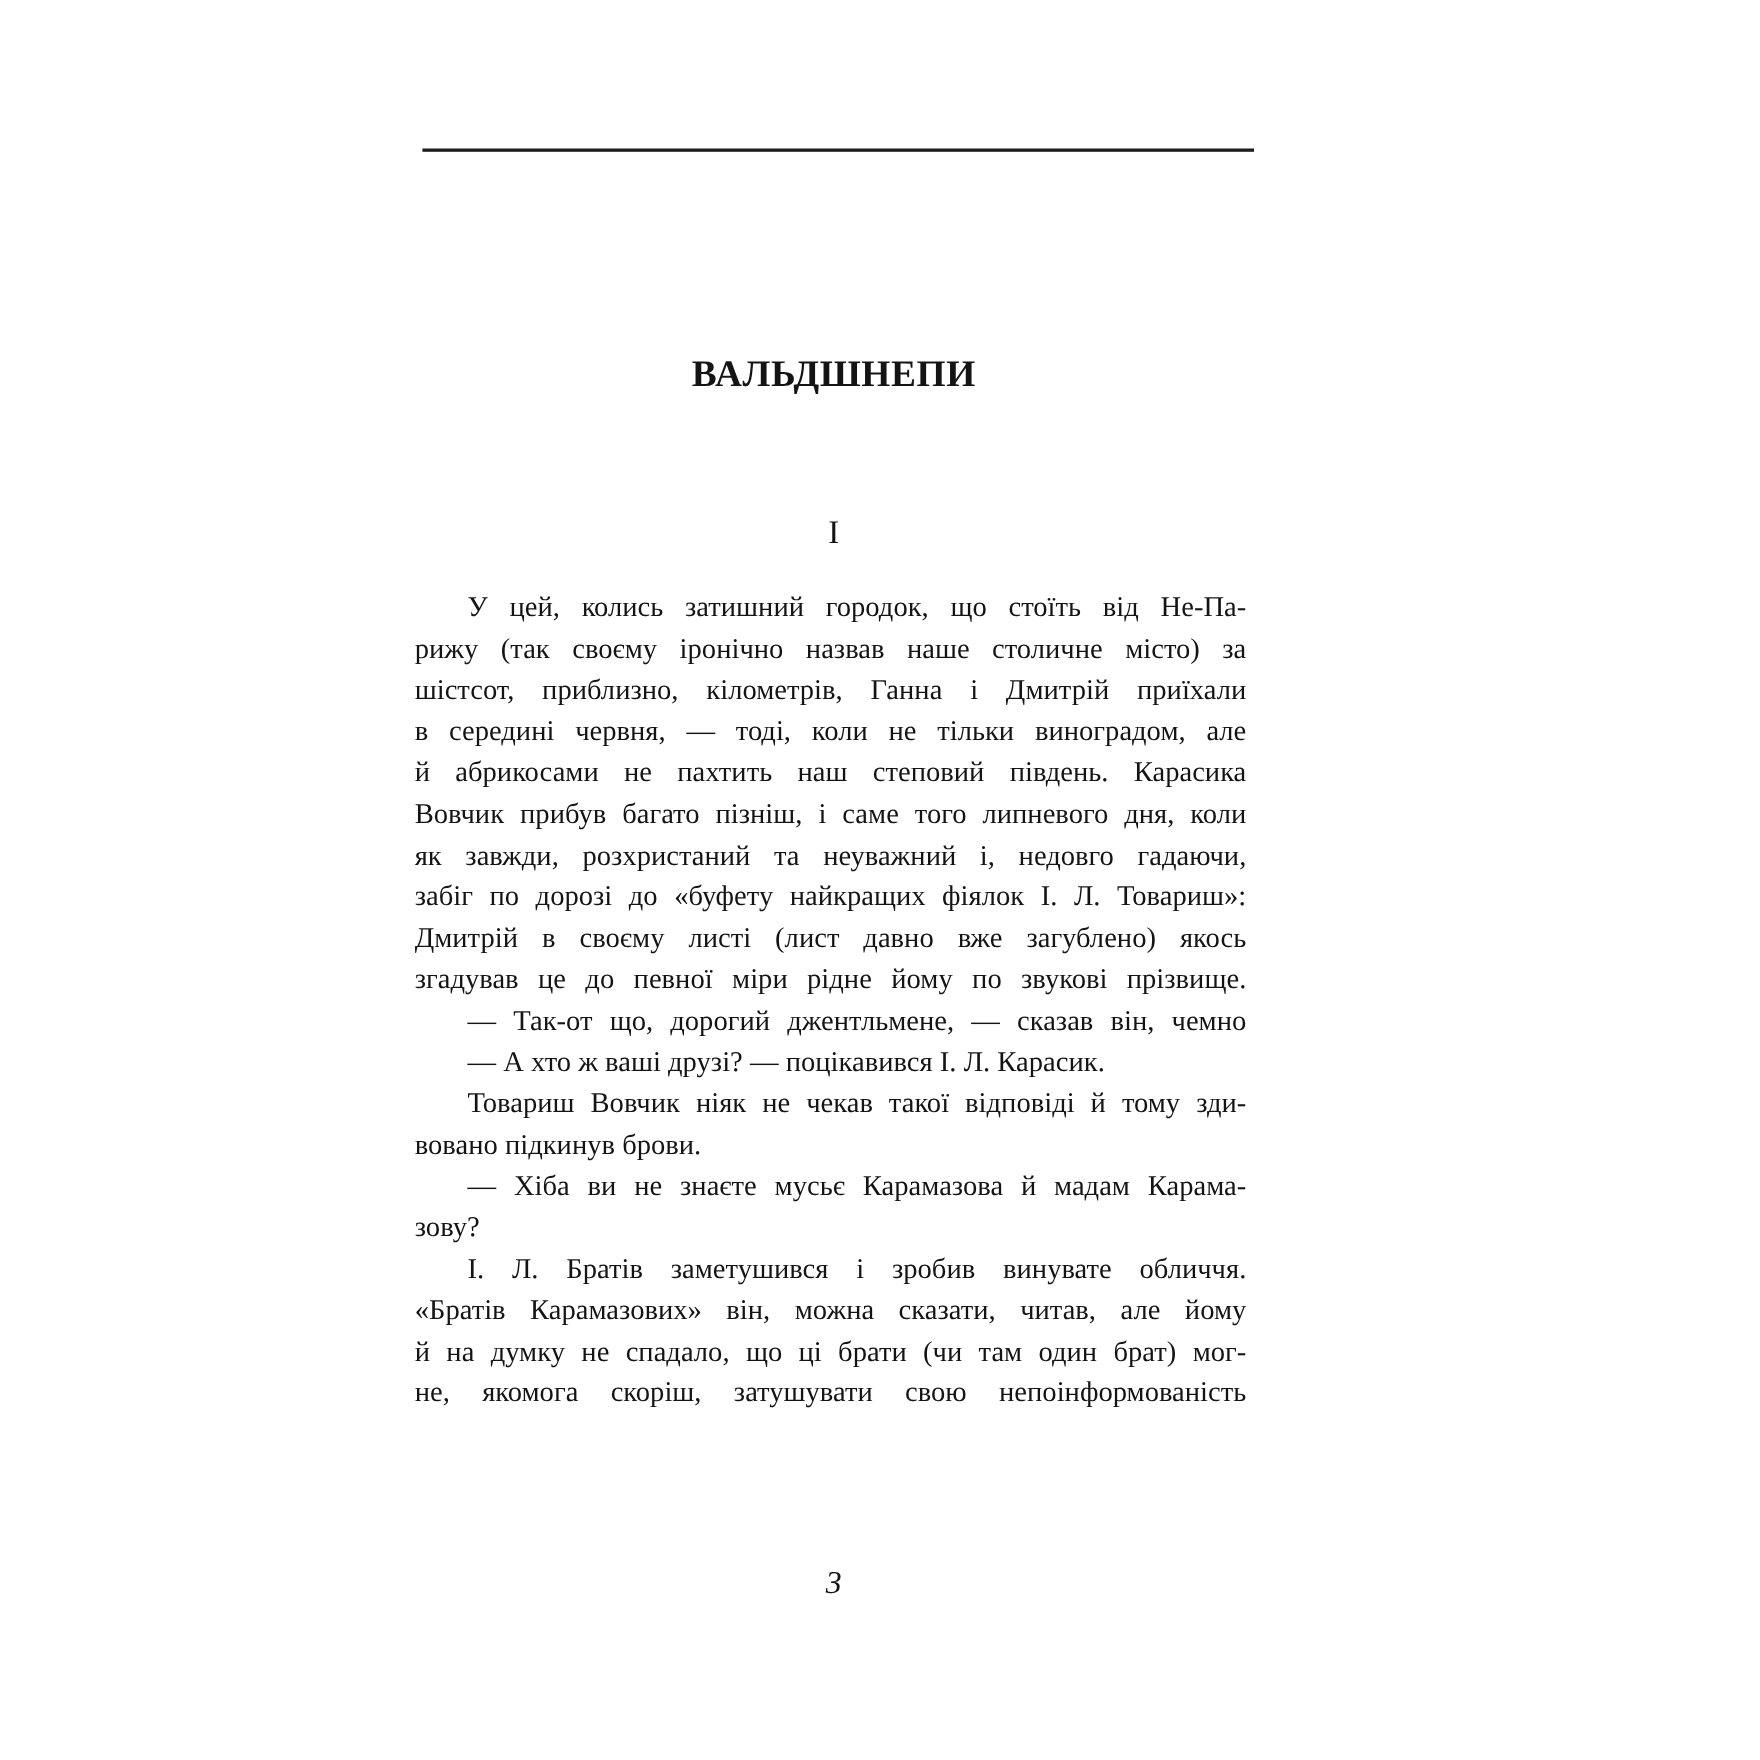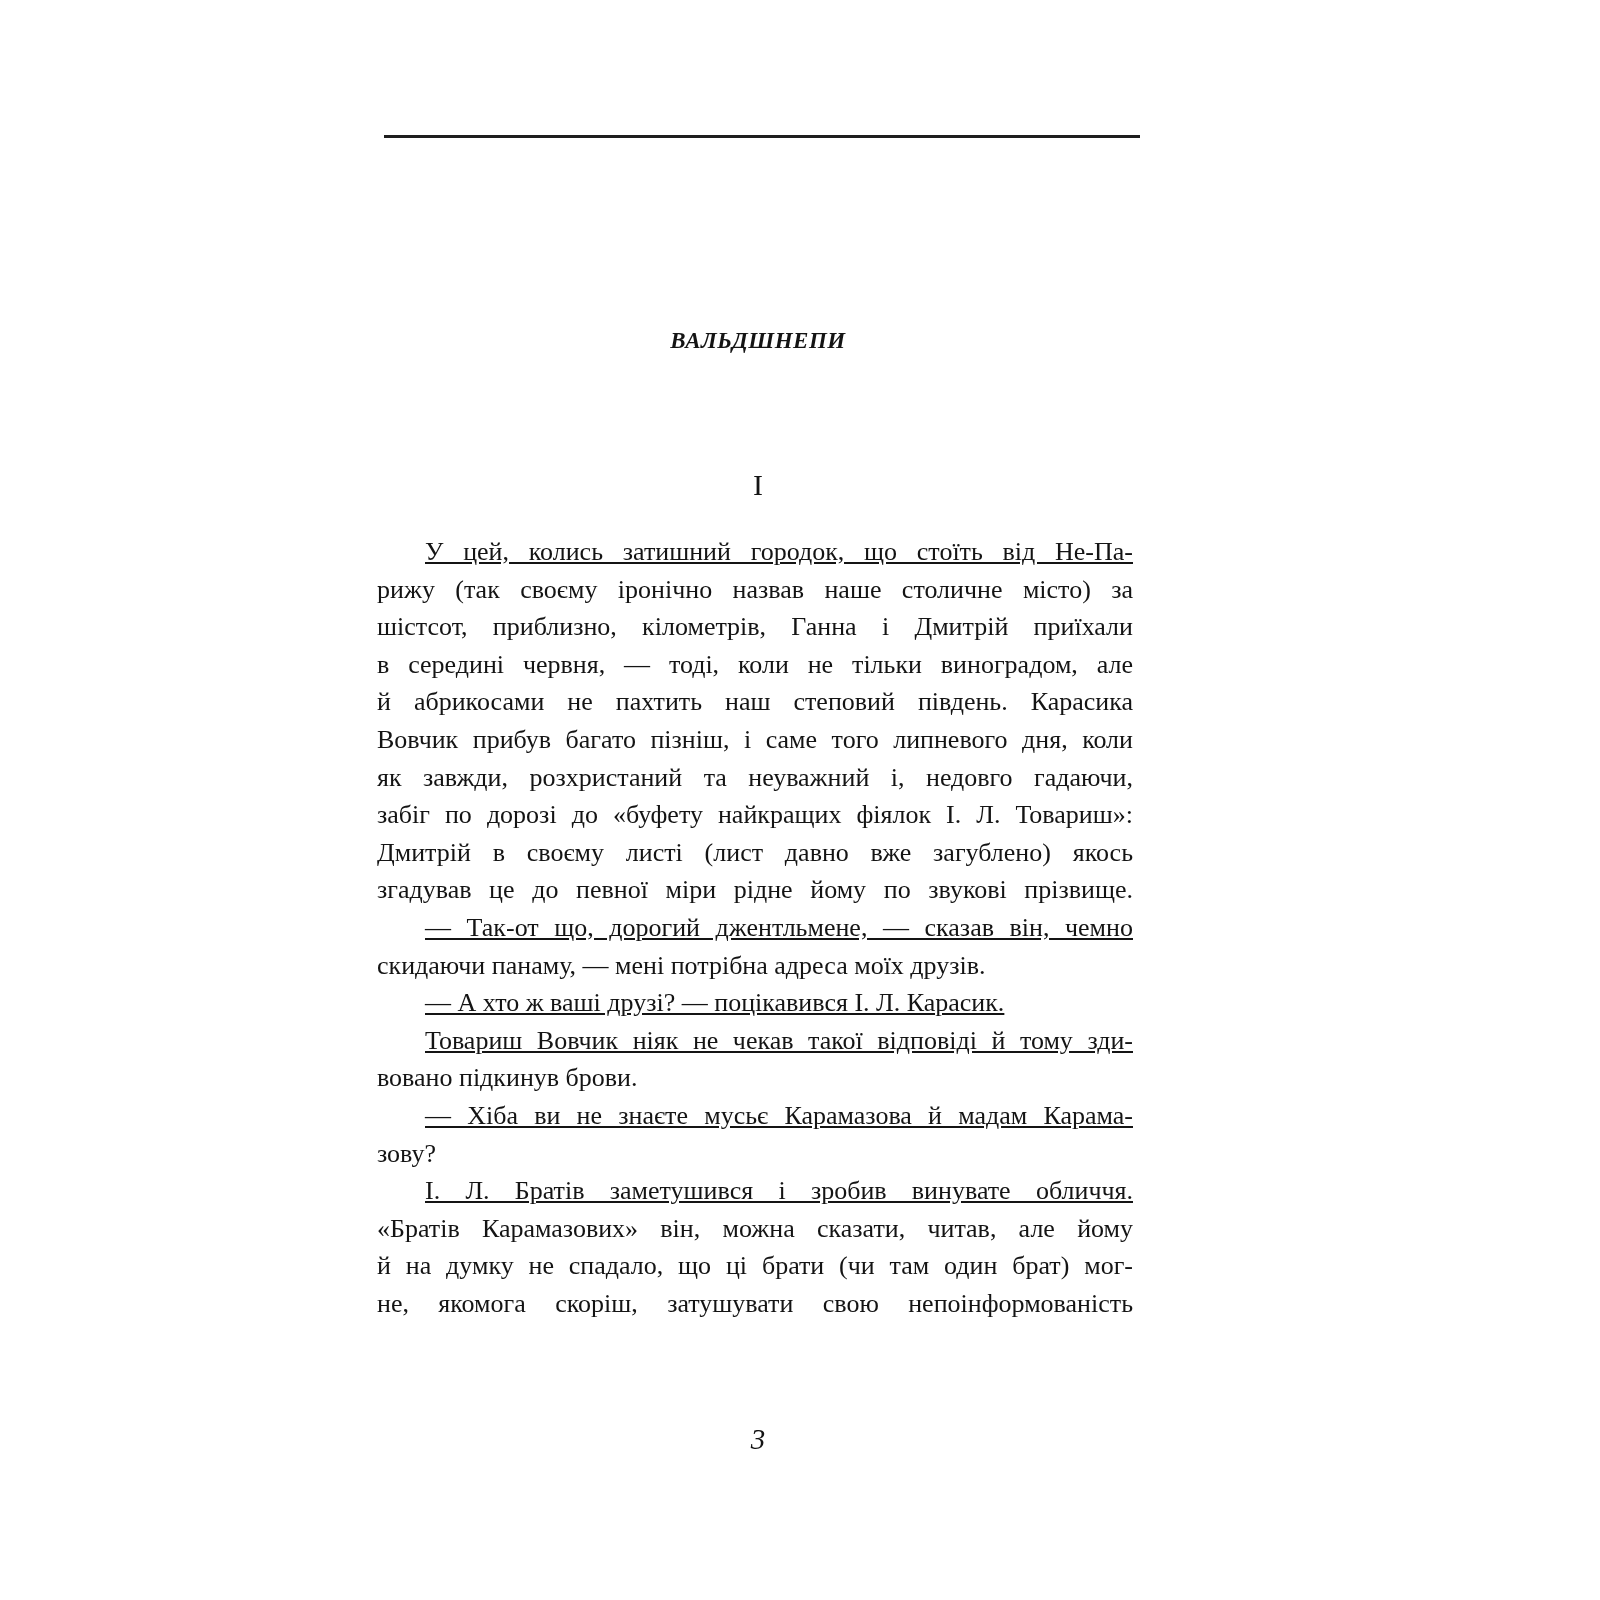--- a/index.html
+++ b/index.html
@@ -24,25 +24,24 @@
     height: 3px;
     background: #1e1e1e;
   }
   .title {
     position: absolute;
     left: 378px;
     top: 322px;
     width: 760px;
     margin: 0;
     text-align: center;
-    font-size: 23px;
+    font-size: 34px;
     font-weight: bold;
     letter-spacing: 0.5px;
     line-height: 38px;
-    font-style: italic;
   }
   .chapter {
     position: absolute;
     left: 378px;
     top: 468px;
     width: 760px;
     text-align: center;
     font-size: 30px;
     line-height: 34px;
   }
@@ -55,21 +54,21 @@
     line-height: 37.6px;
   }
   .para { margin: 0; }
   .line {
     text-align: justify;
     text-align-last: justify;
     white-space: normal;
     box-sizing: border-box;
     width: 100%;
   }
-  .line.first { padding-left: 48px; text-decoration: underline; }
+  .line.first { padding-left: 48px; }
   .line.short {
     text-align: left;
     text-align-last: left;
   }
   .pagenum {
     position: absolute;
     left: 378px;
     top: 1422px;
     width: 760px;
     text-align: center;
@@ -93,21 +92,20 @@
         <div class="line">в середині червня, — тоді, коли не тільки виноградом, але</div>
         <div class="line">й абрикосами не пахтить наш степовий південь. Карасика</div>
         <div class="line">Вовчик прибув багато пізніш, і саме того липневого дня, коли</div>
         <div class="line">як завжди, розхристаний та неуважний і, недовго гадаючи,</div>
         <div class="line">забіг по дорозі до «буфету найкращих фіялок І. Л. Товариш»:</div>
         <div class="line">Дмитрій в своєму листі (лист давно вже загублено) якось</div>
         <div class="line">згадував це до певної міри рідне йому по звукові прізвище.</div>
       </div>
       <div class="para">
         <div class="line first">— Так-от що, дорогий джентльмене, — сказав він, чемно</div>
-        <div class="line short">скидаючи панаму, — мені потрібна адреса моїх друзів.</div>
       </div>
       <div class="para">
         <div class="line first short">— А хто ж ваші друзі? — поцікавився І. Л. Карасик.</div>
       </div>
       <div class="para">
         <div class="line first">Товариш Вовчик ніяк не чекав такої відповіді й тому зди-</div>
         <div class="line short">вовано підкинув брови.</div>
       </div>
       <div class="para">
         <div class="line first">— Хіба ви не знаєте мусьє Карамазова й мадам Карама-</div>

